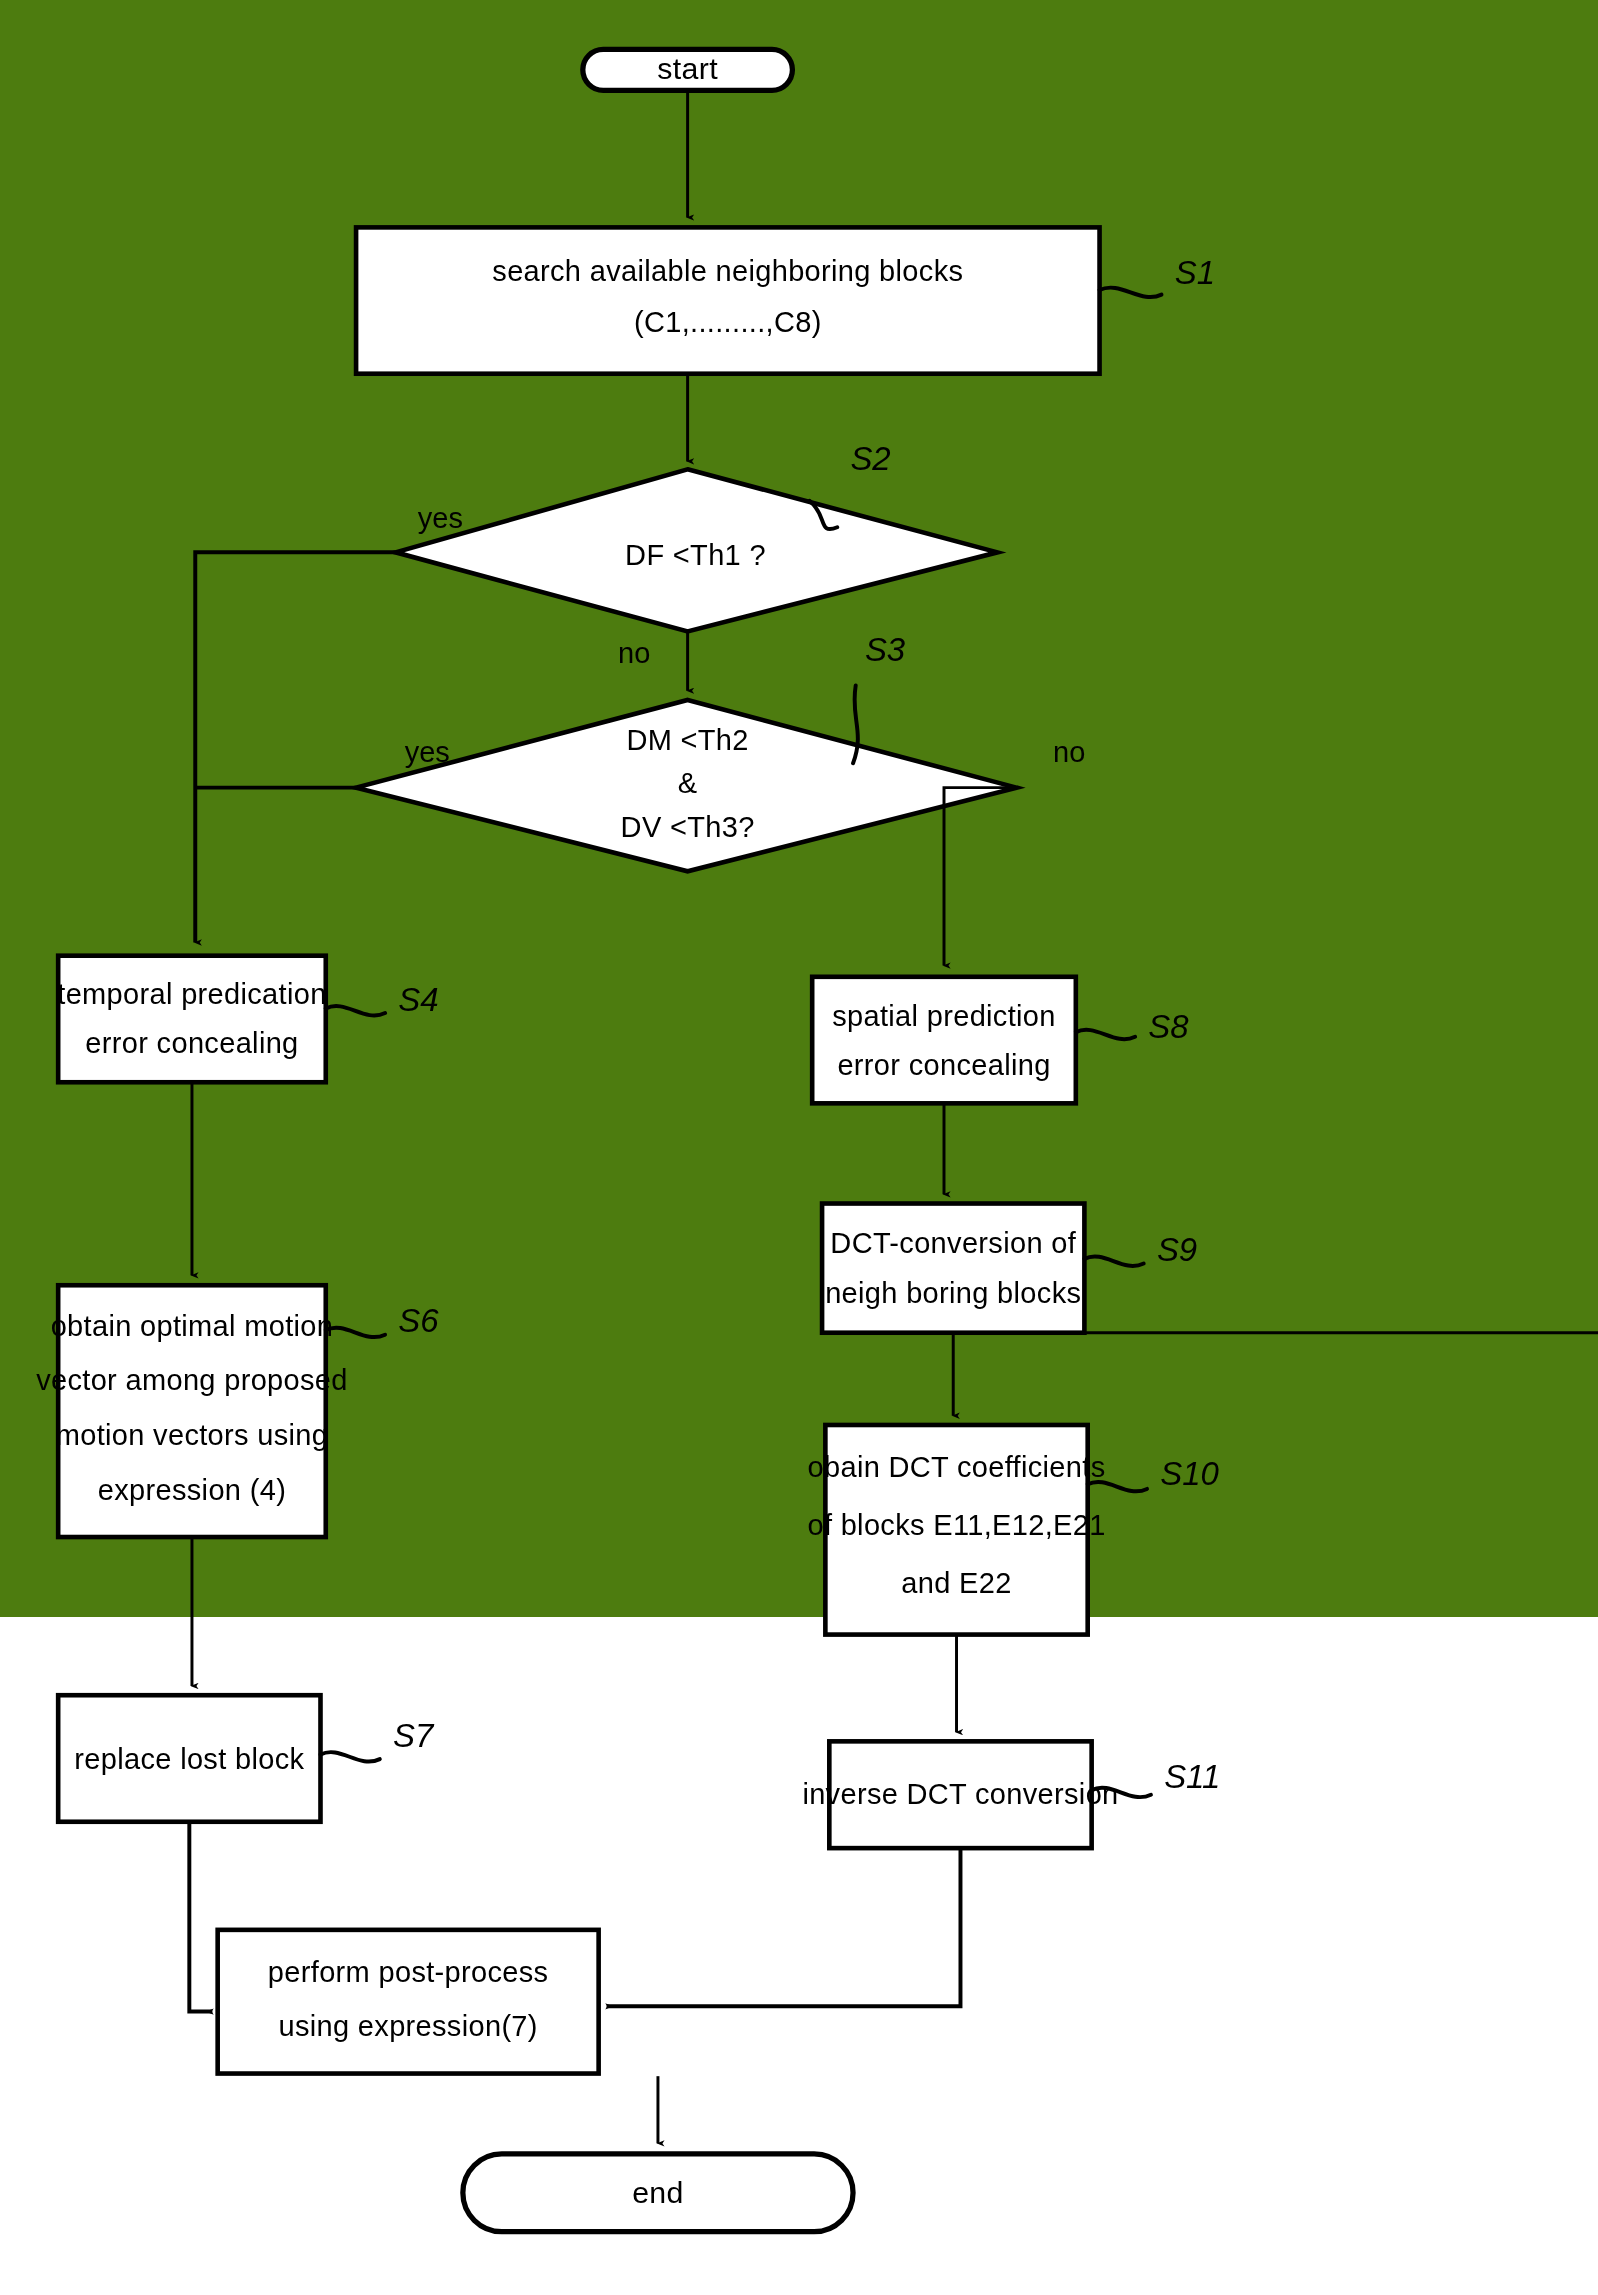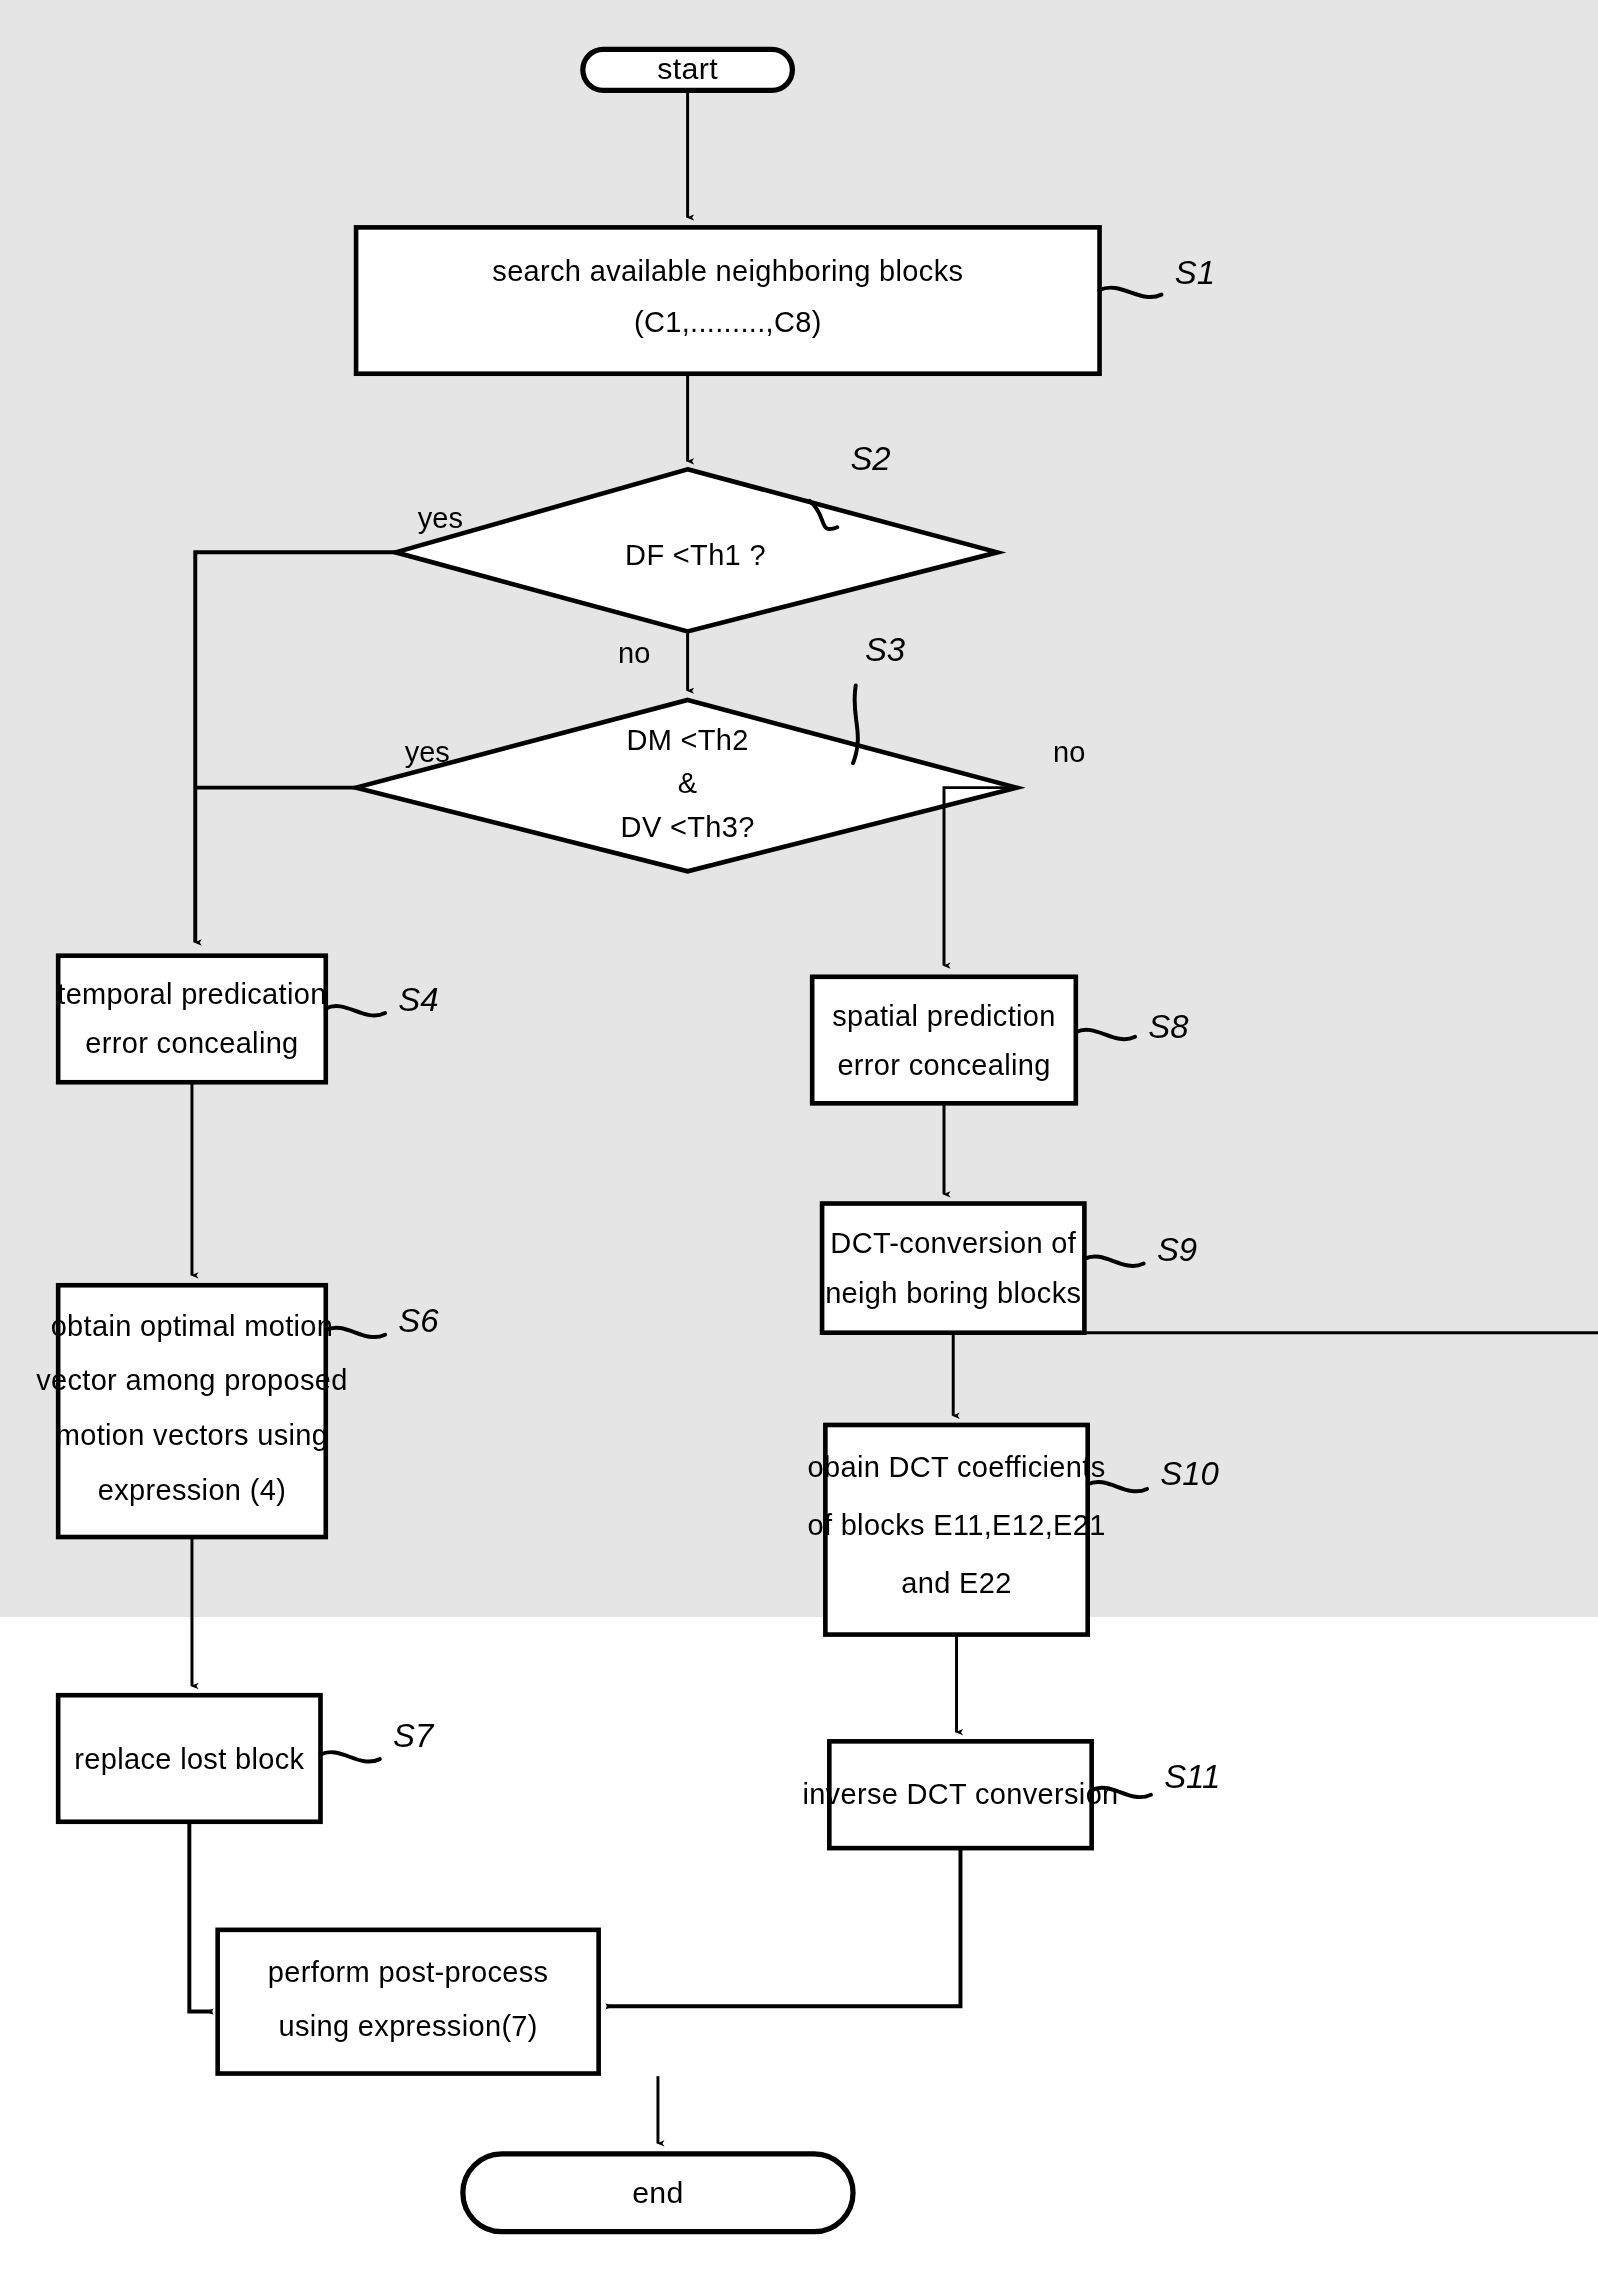--- a/index.html
+++ b/index.html
@@ -10,21 +10,21 @@
   body {
     width: 1598px;
     height: 2295px;
     font-family: "Liberation Sans", sans-serif;
     overflow: hidden;
   }
   #flowchart-root {
     position: relative;
     width: 1598px;
     height: 1617px;
-    background: #e5e5e5;
+    background: #4d7c0f;
   }
   svg.chart-svg {
     display: block;
     width: 1598px;
     height: 2295px;
   }
   .node-shape {
     fill: #ffffff;
     stroke: #000000;
     stroke-width: 7;

